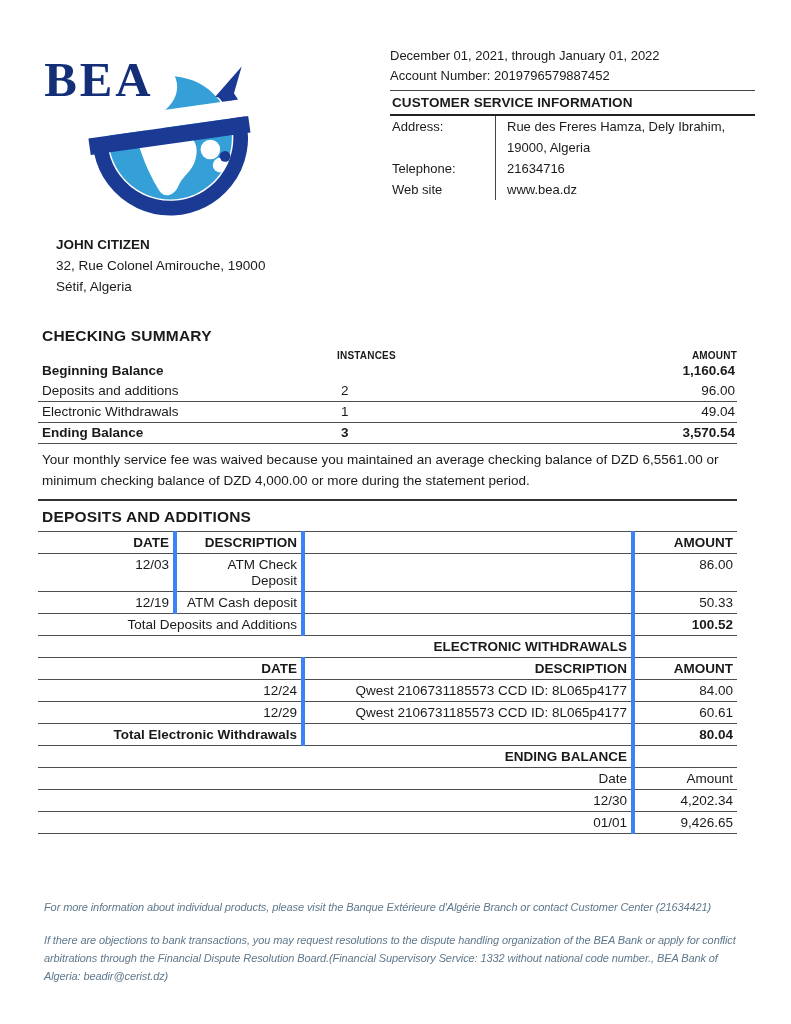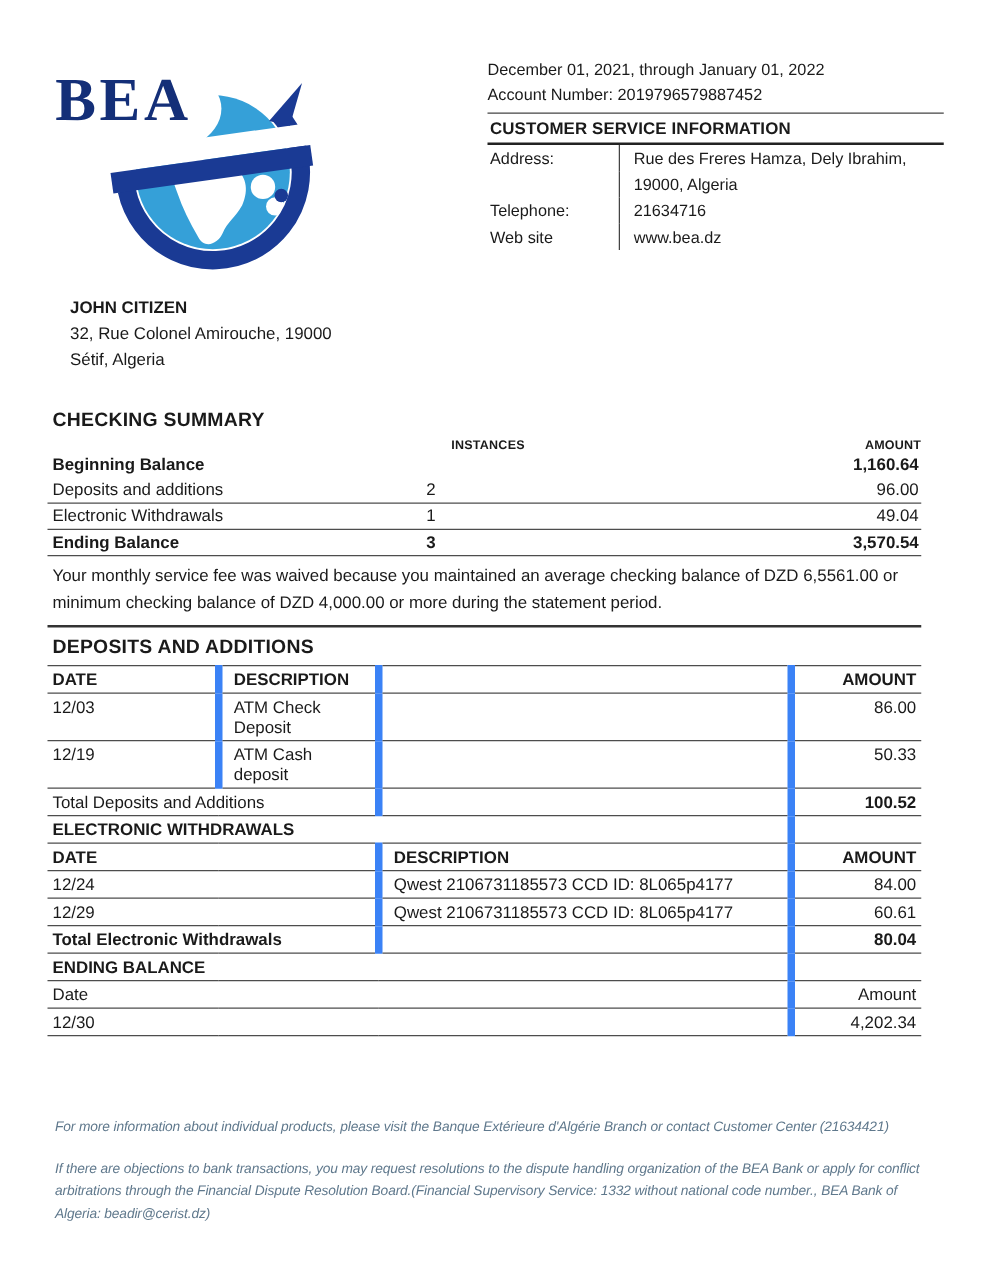--- a/index.html
+++ b/index.html
@@ -20,35 +20,35 @@
   
   .customer { margin:14px 0 0 56px; font-size:13.5px; line-height:21px; }
   .customer .name { font-weight:bold; }
 
   
   .content { padding:0 54px 0 38px; }
   .section-title { font-size:15.5px; font-weight:bold; letter-spacing:0.2px; margin:0; padding:0 0 0 4px; }
   .cs-title { margin-top:30px; }
   .cs-grid { display:grid; grid-template-columns:299px 220px 1fr; }
   .cs-head { margin-top:5px; }
-  .cs-col-h { font-size:10px; font-weight:bold; letter-spacing:0.2px;margin-left:24px; }
+  .cs-col-h { font-size:10px; font-weight:bold; letter-spacing:0.2px; }
   .right { text-align:right; }
   .cs-row { font-size:13.5px; padding:2px 0 3px 4px; }
   .cs-row > .right { padding-right:2px; }
   .cs-row.line { border-bottom:1px solid #4d4d4d; }
   .bold { font-weight:bold; }
   .note { font-size:13.5px; line-height:21px; margin:0; padding:5px 0 8px 4px; border-bottom:2px solid #333; }
 
   
   .dep-title { margin-top:7px; margin-bottom:5px; }
   table.txn { border-collapse:collapse; width:699px; font-size:13.5px; table-layout:fixed; }
   table.txn { border-top:1px solid #4d4d4d; }
   .txn tr { border-bottom:1px solid #4d4d4d; }
   .txn td { padding:2.5px 4px; vertical-align:top; line-height:16px; }
-  .br { border-right:6px solid #3b82f6; }
+  .br { border-right:4px solid #3b82f6;text-align:right; }
   .pl8 { padding-left:9px !important; }
   .amt { text-align:right; padding-right:4px !important; }
   .hdr { font-weight:bold; }
 
   
   .footer { padding:0 44px 0 44px; margin-top:64px; }
   .footer p { font-size:11px; line-height:18px; letter-spacing:-0.1px; color:#5f788c; margin:0 0 15px 0;font-style:italic; }
 </style>
 </head>
 <body>
@@ -195,20 +195,24 @@
         <td></td>
       </tr>
       <tr>
         <td class="br" colspan="3">Date</td>
         <td class="amt">Amount</td>
       </tr>
       <tr>
         <td class="br" colspan="3">12/30</td>
         <td class="amt">4,202.34</td>
       </tr>
+      <tr>
+        <td class="br" colspan="3">01/01</td>
+        <td class="amt">9,426.65</td>
+      </tr>
     </tbody>
       </table>
 
   </div>
 
   <div class="footer">
     <p>For more information about individual products, please visit the Banque Extérieure d'Algérie Branch or contact Customer Center (21634421)</p>
     <p>If there are objections to bank transactions, you may request resolutions to the dispute handling organization of the BEA Bank or apply for conflict arbitrations through the Financial Dispute Resolution Board.(Financial Supervisory Service: 1332 without national code number., BEA Bank of Algeria: beadir@cerist.dz)</p>
   </div>
 

